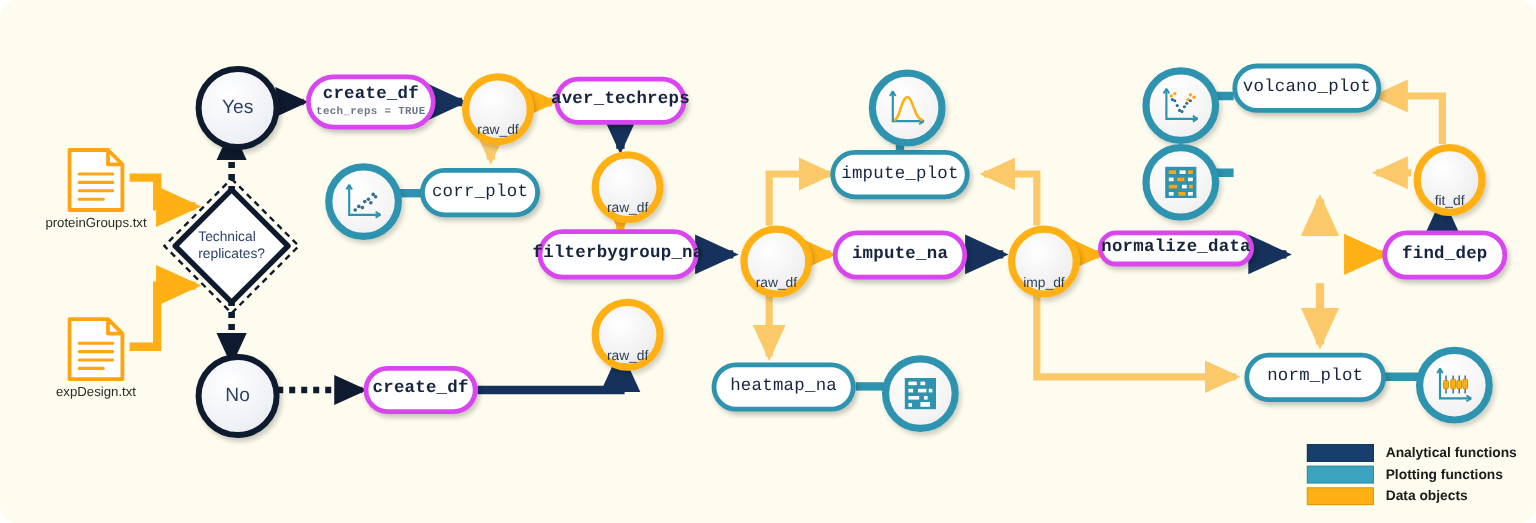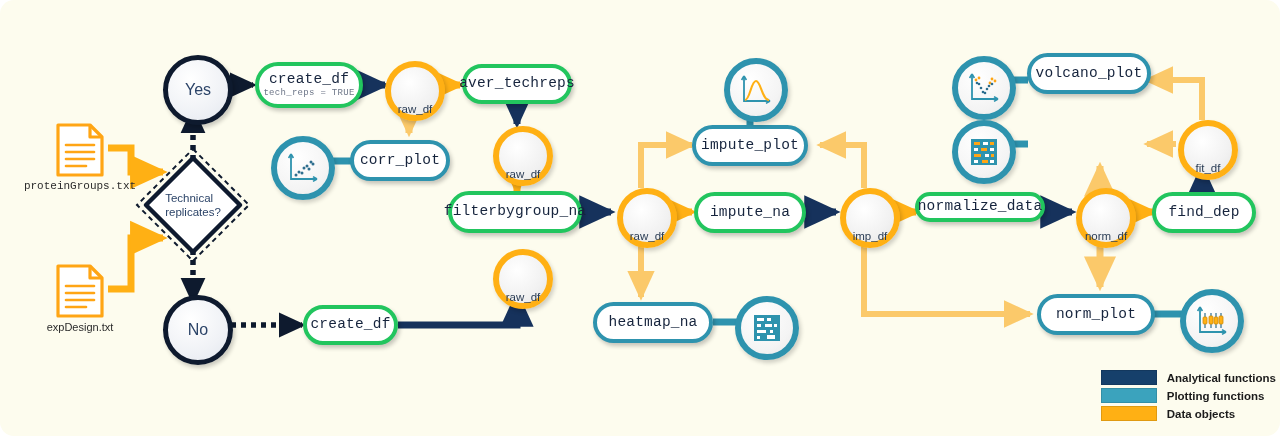--- a/index.html
+++ b/index.html
@@ -15,21 +15,21 @@
     border-radius:14px;
     overflow:hidden;
   }
   svg#wires{position:absolute;left:0;top:0;width:1280px;height:436px;}
 
   
   .node{position:absolute;box-sizing:border-box;display:flex;align-items:center;
         justify-content:center;text-align:center;background:#ffffff;
         font-family:"Liberation Mono", monospace;color:#16243d;}
   .pill{border-radius:999px;}
-  .fn-analytical{border:4px solid #22c55e;box-shadow:2px 3px 4px rgba(0,0,0,.22);}
+  .fn-analytical{border:4px solid #d946ef;box-shadow:2px 3px 4px rgba(0,0,0,.22);font-weight:bold;}
   .fn-plot{border:4px solid #2e93ae;box-shadow:2px 3px 4px rgba(0,0,0,.22);}
   .pill .lbl{font-size:14.5px;letter-spacing:.2px;line-height:1.05;}
   .pill .sub{font-size:9px;color:#6d7688;letter-spacing:.3px;display:block;margin-top:1px;}
 
   
   .dataobj{position:absolute;border-radius:50%;border:6px solid #ffb014;
            background:radial-gradient(circle at 38% 32%,#ffffff 0%,#f1f1f1 62%,#e4e4e4 100%);
            display:flex;align-items:flex-end;justify-content:center;
            box-shadow:2px 3px 4px rgba(0,0,0,.18);}
   .dataobj span{font-family:"Liberation Sans",sans-serif;font-size:11.5px;color:#2c3e56;}
@@ -54,21 +54,21 @@
          display:flex;align-items:center;justify-content:center;}
   .iconb svg{display:block;}
 
   
   .doc{position:absolute;}
   .doc .cap{position:absolute;left:50%;transform:translateX(-50%);
             white-space:nowrap;font-size:11px;color:#2b2b2b;
             font-family:"Liberation Sans",sans-serif;}
 
   
-  #legend{position:absolute;right:4px;bottom:12px;}
+  #legend{position:absolute;right:16px;bottom:12px;}
   .lg-row{display:flex;align-items:center;margin-bottom:3px;}
   .lg-sw{width:54px;height:13px;margin-right:10px;border:1px solid rgba(0,0,0,.12);}
   .lg-tx{font-size:11.5px;color:#1b1b1b;font-family:"Liberation Sans",sans-serif;font-weight:bold;}
 </style>
 </head>
 <body>
 
 <div id="canvas">
 
   <svg id="wires" viewBox="0 0 1280 436">
@@ -140,21 +140,21 @@
     <svg width="56" height="56" viewBox="0 0 56 56">
       <path d="M6,3 L38,3 L50,15 L50,53 L6,53 Z" fill="#ffffff" stroke="#ffa514" stroke-width="3.2" stroke-linejoin="round"></path>
       <path d="M38,3 L38,15 L50,15" fill="none" stroke="#ffa514" stroke-width="3.2" stroke-linejoin="round"></path>
       <g stroke="#ffa514" stroke-width="2.6" stroke-linecap="round">
         <line x1="14" y1="23" x2="42" y2="23"></line>
           <line x1="14" y1="30" x2="42" y2="30"></line>
         <line x1="14" y1="37" x2="42" y2="37"></line>
           <line x1="14" y1="44" x2="34" y2="44"></line>
       </g>
     </svg>
-    <div class="cap" style="top:58px;font-family:Liberation Mono, monospace;">proteinGroups.txt</div>
+    <div class="cap" style="top:58px;">proteinGroups.txt</div>
   </div>
 
   <div class="doc" style="left:52px;top:263px;width:56px;height:56px;">
     <svg width="56" height="56" viewBox="0 0 56 56">
       <path d="M6,3 L38,3 L50,15 L50,53 L6,53 Z" fill="#ffffff" stroke="#ffa514" stroke-width="3.2" stroke-linejoin="round"></path>
       <path d="M38,3 L38,15 L50,15" fill="none" stroke="#ffa514" stroke-width="3.2" stroke-linejoin="round"></path>
       <g stroke="#ffa514" stroke-width="2.6" stroke-linecap="round">
         <line x1="14" y1="23" x2="42" y2="23"></line>
           <line x1="14" y1="30" x2="42" y2="30"></line>
         <line x1="14" y1="37" x2="42" y2="37"></line>
@@ -241,23 +241,20 @@
     <span>raw_df</span>
   </div>
   <div class="dataobj" style="left:493px;top:249px;width:48px;height:48px;">
     <span>raw_df</span>
   </div>
   <div class="dataobj" style="left:617px;top:188px;width:48px;height:48px;">
     <span>raw_df</span>
   </div>
   <div class="dataobj" style="left:840px;top:188px;width:48px;height:48px;">
     <span>imp_df</span>
-  </div>
-  <div class="dataobj" style="left:1076px;top:188px;width:48px;height:48px;">
-    <span>norm_df</span>
   </div>
   <div class="dataobj" style="left:1178px;top:120px;width:48px;height:48px;">
     <span>fit_df</span>
   </div>
 
   <div class="iconb" style="left:271px;top:136px;width:52px;height:52px;">
     <svg width="34" height="34" viewBox="0 0 34 34">
       <path d="M5,3 L5,28 L31,28" fill="none" stroke="#2e93ae" stroke-width="1.8"></path>
       <path d="M5,3 L2.6,7 M5,3 L7.4,7" fill="none" stroke="#2e93ae" stroke-width="1.6"></path>
       <path d="M31,28 L27,25.6 M31,28 L27,30.4" fill="none" stroke="#2e93ae" stroke-width="1.6"></path>

